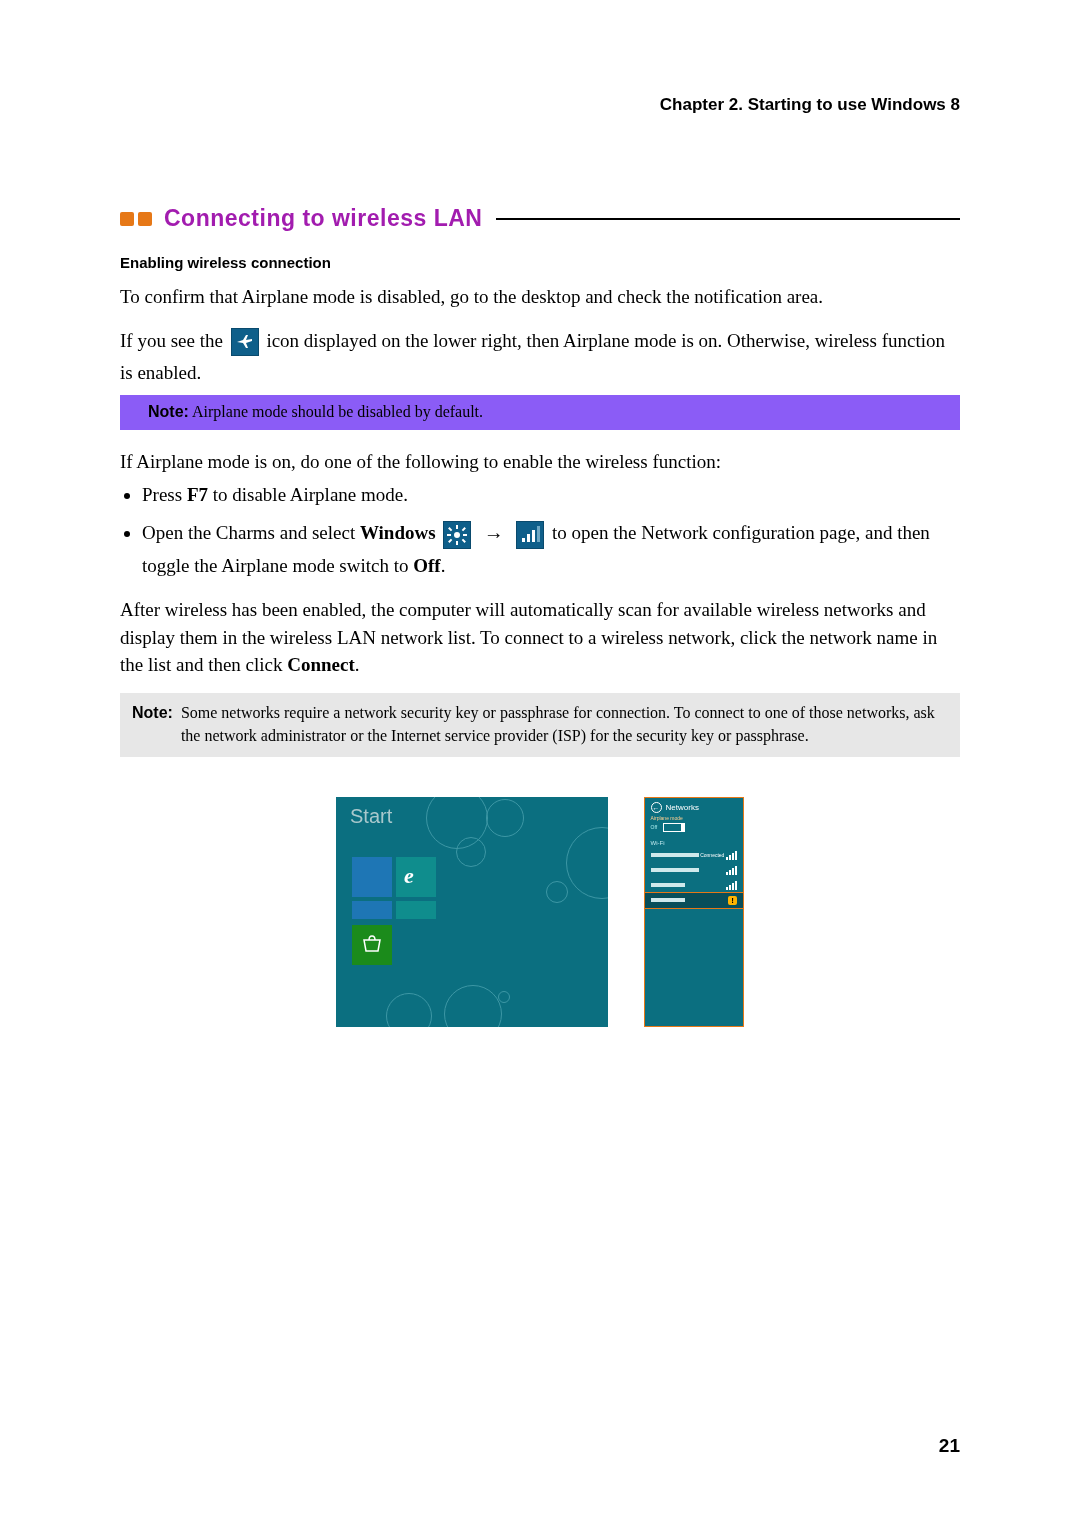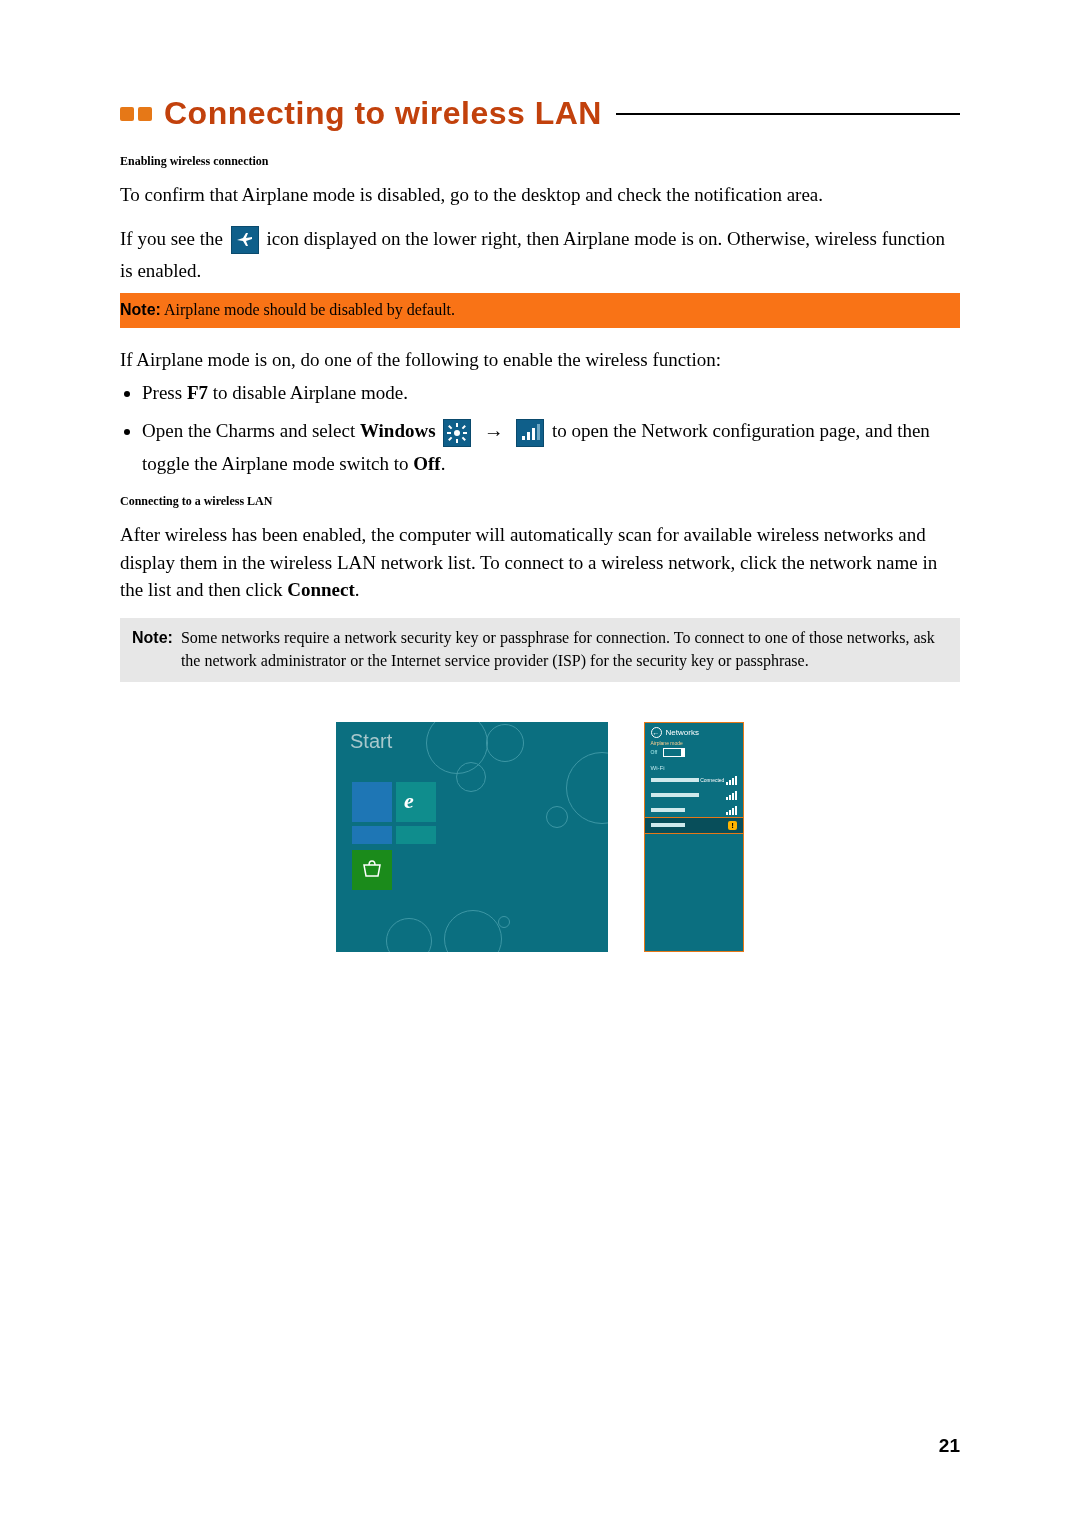--- a/index.html
+++ b/index.html
@@ -36,35 +36,35 @@
   }
   .square {
     width: 14px;
     height: 14px;
     background: #e67817;
     border-radius: 2px;
   }
   .section-title {
     font-family: Arial, Helvetica, sans-serif;
     font-weight: bold;
-    font-size: 32px;
+    font-size: 23px;
     letter-spacing: 0.5px;
-    color: #c2410c;
+    color: #a21caf;
     margin-right: 14px;
     white-space: nowrap;
   }
   .title-rule {
     flex: 1;
     height: 2px;
     background: #000;
   }
   .subhead {
-    font-family: Liberation Serif, serif;
+    font-family: Liberation Sans, sans-serif;
     font-weight: bold;
-    font-size: 12px;
+    font-size: 15px;
     margin: 0 0 10px 0;
   }
   .body-text {
     font-size: 19px;
     line-height: 1.45;
     margin: 12px 0 14px 0;
   }
   .inline-line {
     font-size: 19px;
     line-height: 1.7;
@@ -77,22 +77,22 @@
     vertical-align: middle;
     background: #0f5f8a;
     border: 1px solid #0a4a6d;
     position: relative;
     margin: 0 3px;
   }
   .airplane-icon svg { position:absolute; left:3px; top:3px; }
   .gear-icon svg { position:absolute; left:2px; top:2px; }
   .network-icon svg { position:absolute; left:3px; top:4px; }
   .note-box {
-    background: #f97316;
-    padding: 6px 0;
+    background: #8b5cf6;
+    padding: 6px 28px;
     font-size: 16px;
     line-height: 1.4;
     margin: 6px 0 18px 0;
   }
   .note-label {
     font-family: Arial, Helvetica, sans-serif;
     font-weight: bold;
   }
   .bullets {
     font-size: 19px;
@@ -221,20 +221,21 @@
     font-family: Arial, Helvetica, sans-serif;
     font-weight:bold;
     font-size:19px;
   }
 </style>
 </head>
 <body>
 
 <div class="page">
 
+  <div class="chapter-header">Chapter 2. Starting to use Windows 8</div>
 
   <div class="section-title-row">
     <span class="orange-squares">
       <span class="square"></span>
         <span class="square"></span>
     </span>
     <span class="section-title">Connecting to wireless LAN</span>
     <span class="title-rule"></span>
   </div>
 
@@ -287,21 +288,20 @@
             <rect x="7" y="8" width="3" height="8"></rect>
             <rect x="12" y="4" width="3" height="12"></rect>
             <rect x="17" y="0" width="3" height="16" fill="#6fa8c4"></rect>
           </g>
         </svg>
       </span>
       <span>  to open the Network configuration page, and then toggle the Airplane mode switch to </span><b>Off</b>.
     </li>
   </ul>
 
-  <div class="subhead">Connecting to a wireless LAN</div>
 
   <p class="body-text">
     <span>After wireless has been enabled, the computer will automatically scan for available wireless networks and display them in the wireless LAN network list. To connect to a wireless network, click the network name in the list and then click </span><b>Connect</b><span>.</span>
   </p>
 
   <div class="note-indented">
     <span class="note-label">Note:</span>
     <span>Some networks require a network security key or passphrase for connection. To connect to one of those networks, ask the network administrator or the Internet service provider (ISP) for the security key or passphrase.</span>
   </div>
 

